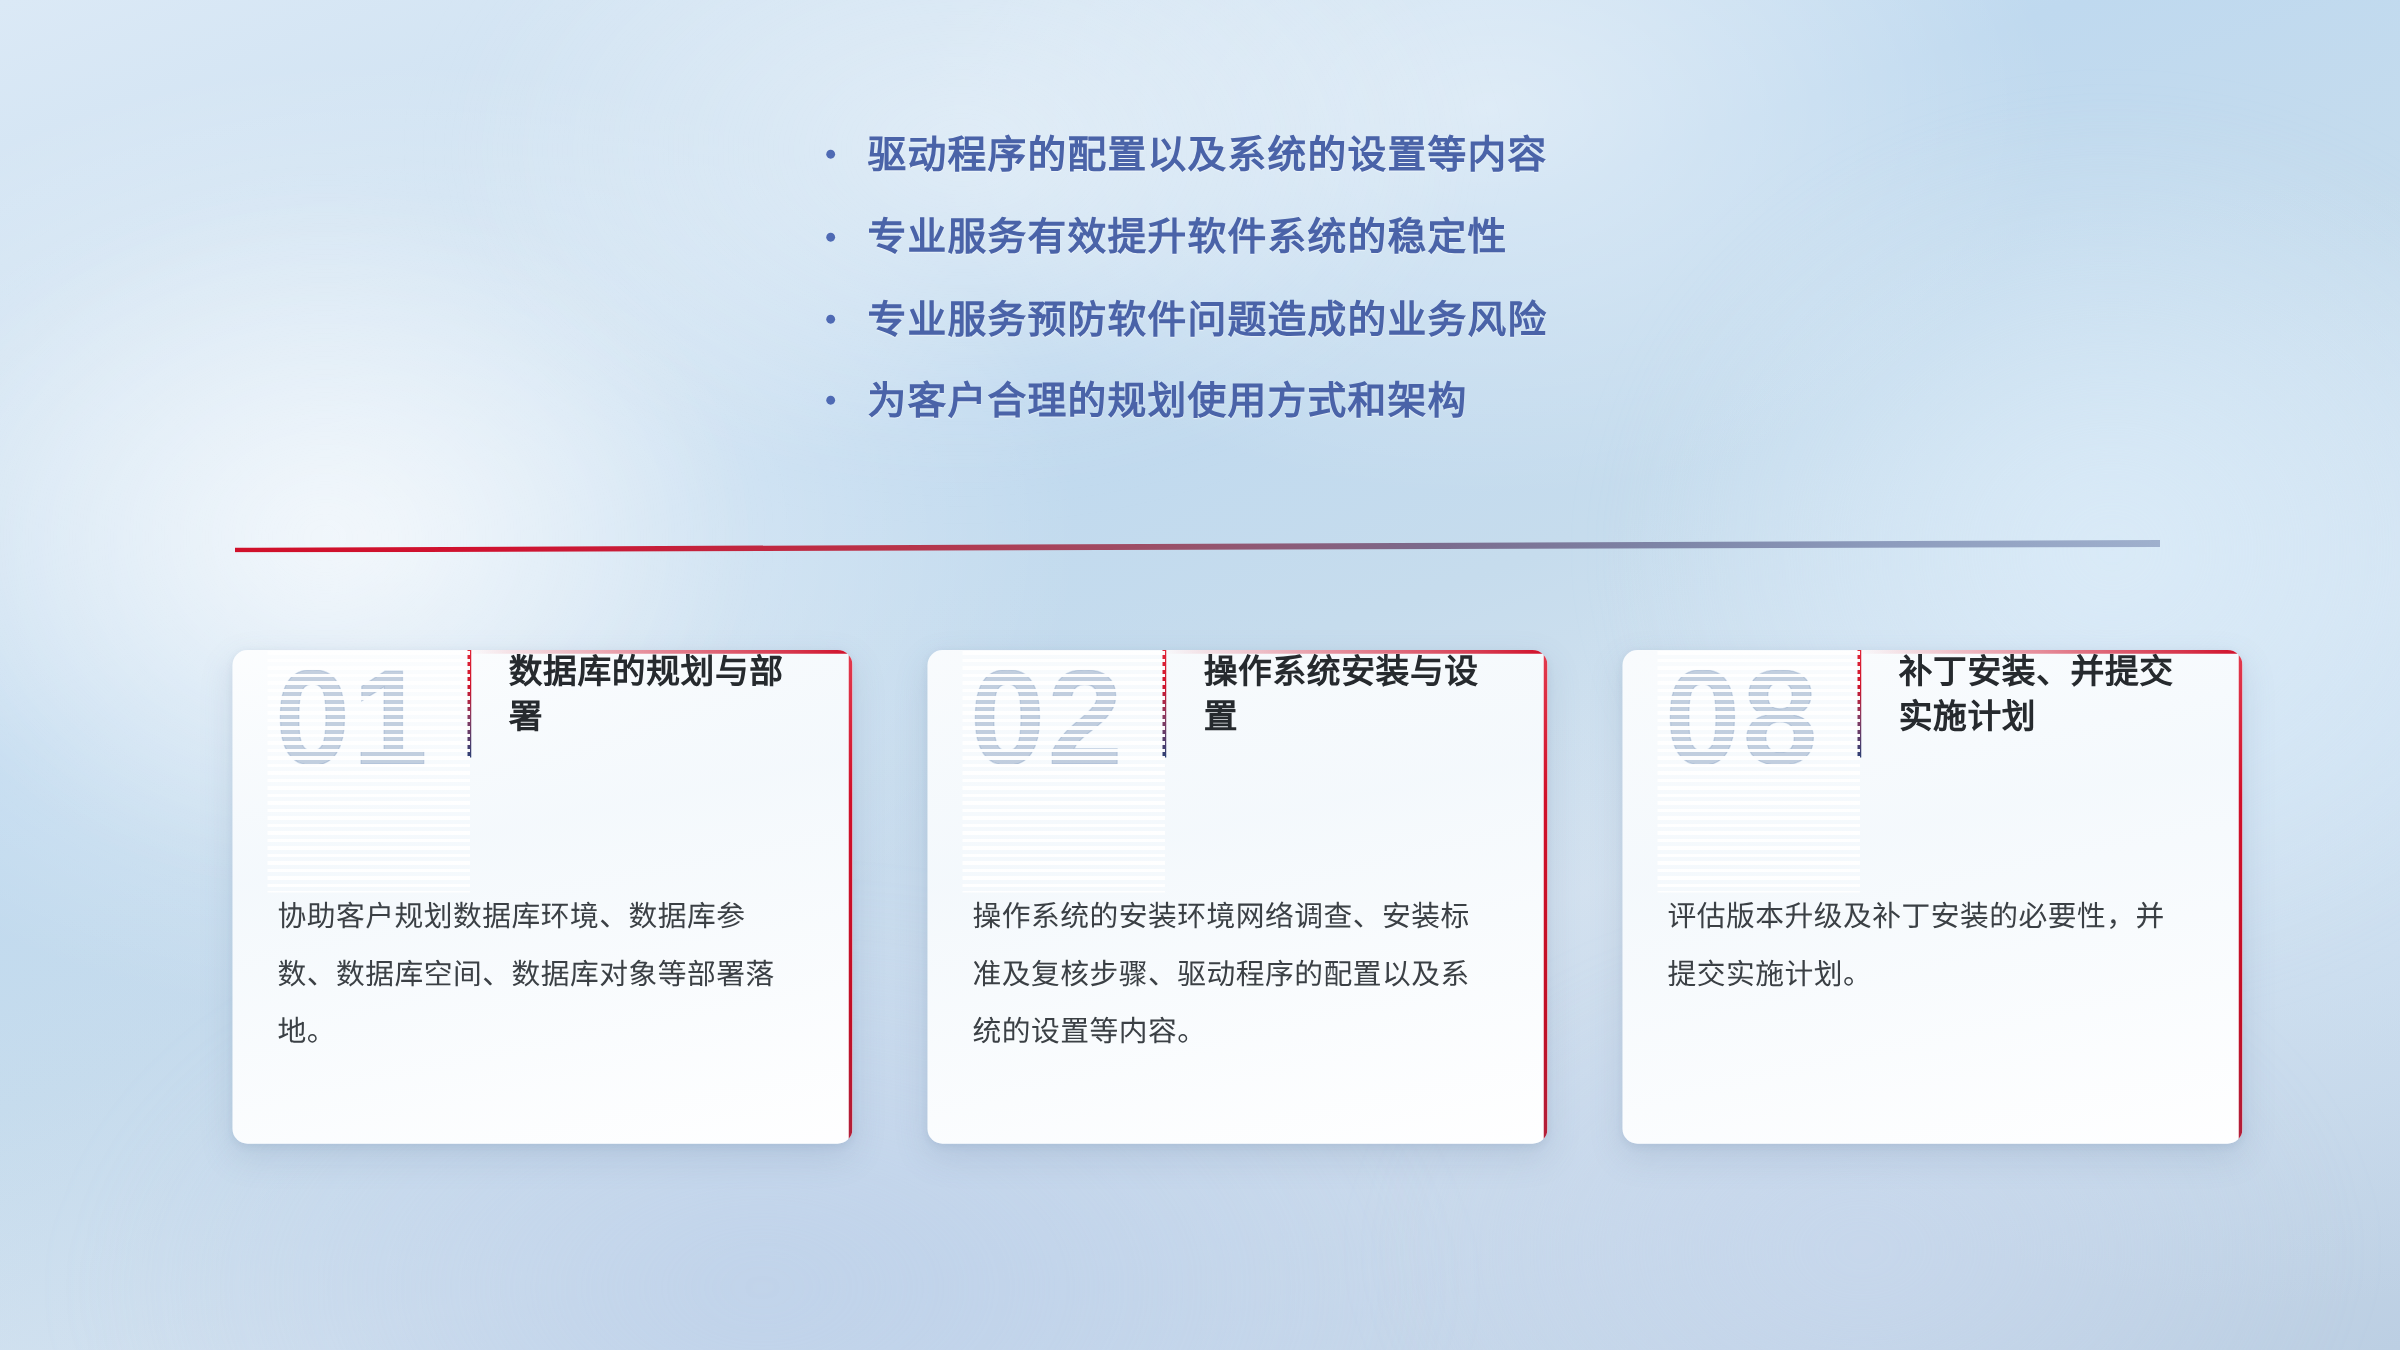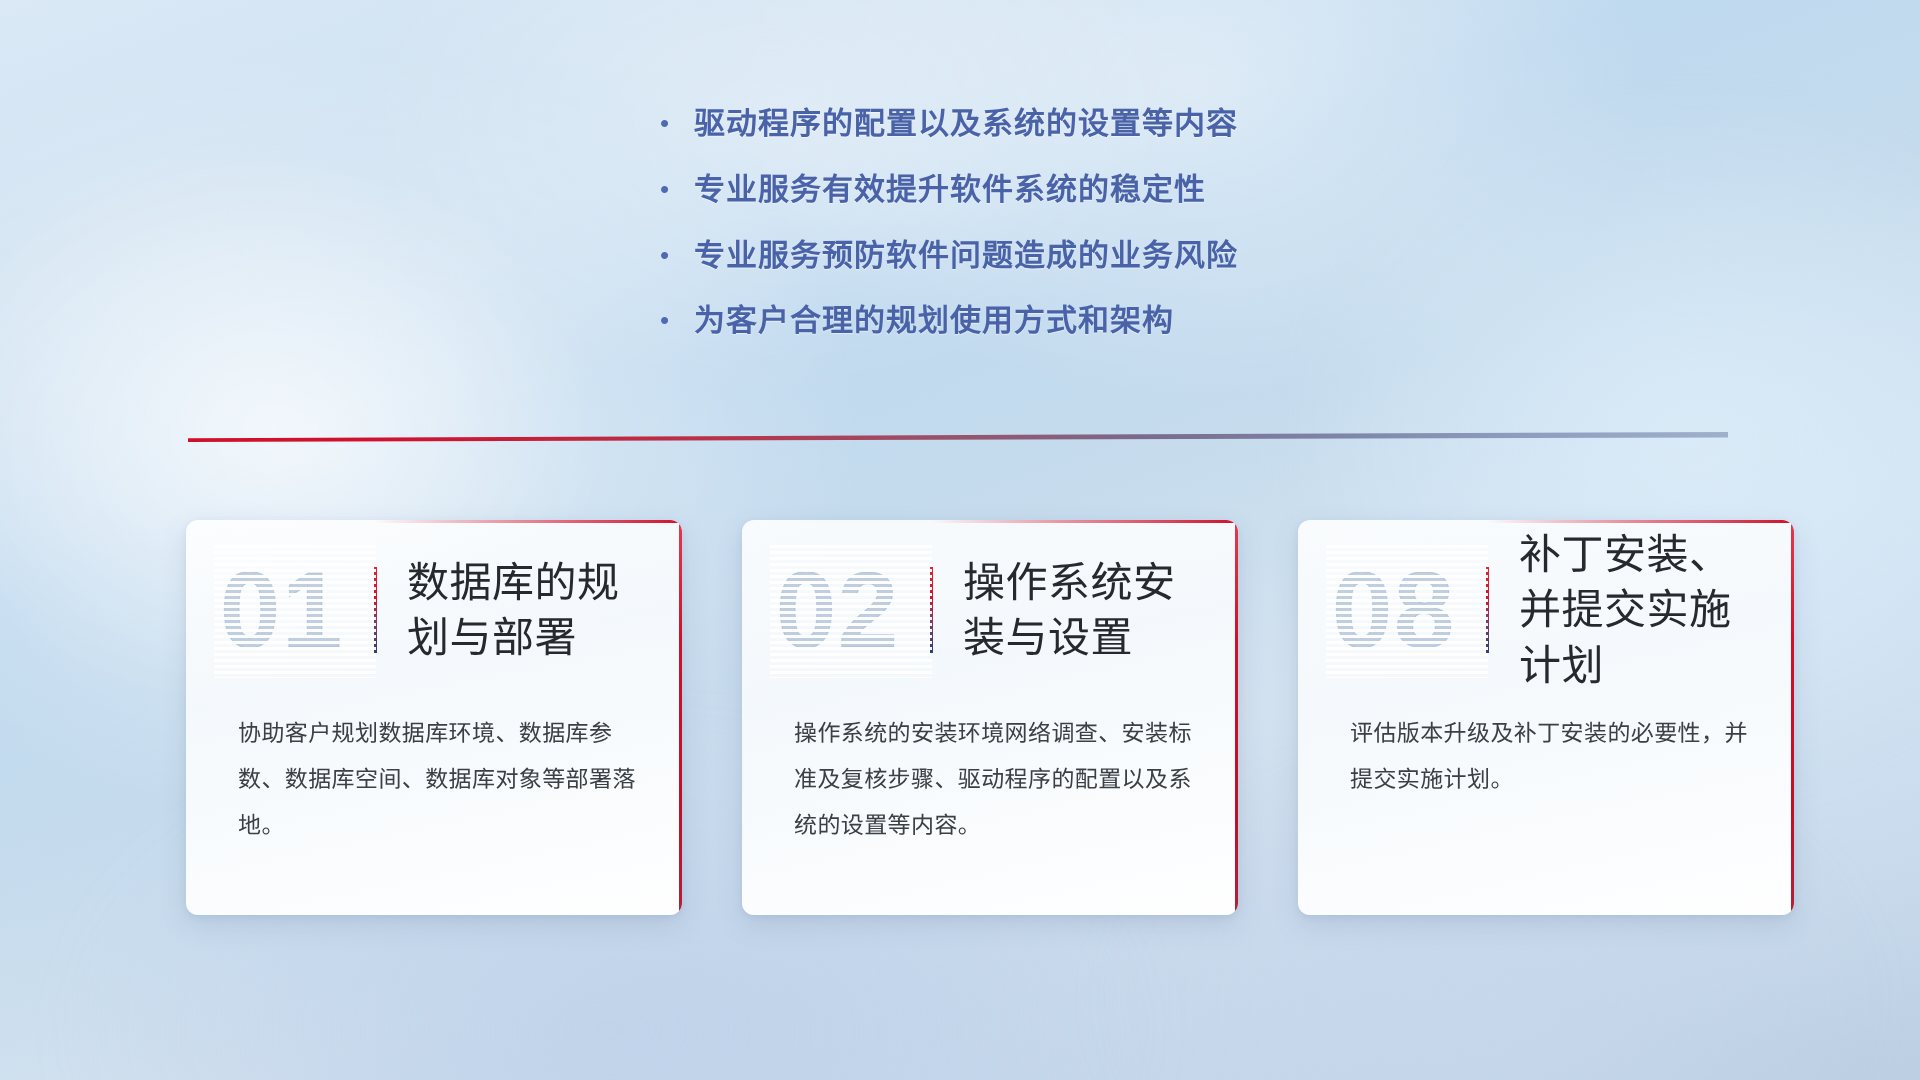--- a/index.html
+++ b/index.html
@@ -152,21 +152,20 @@
     top: 0;
     height: 3px;
     width: 62%;
     background: linear-gradient(90deg, rgba(208,16,42,0) 0%, rgba(208,16,42,0.35) 35%, #d0102a 100%);
   }
 
   .card-head {
     position: relative;
     height: 180px;
     display: flex;
-    align-items: center;
     padding-left: 34px;
   }
 
   
   .card-num {
     position: relative;
     flex: 0 0 150px;
     font-size: 108px;
     font-weight: 700;
     letter-spacing: 2px;
@@ -191,30 +190,30 @@
   .card-rule {
     flex: 0 0 3px;
     width: 3px;
     height: 86px;
     margin: 0 30px 0 4px;
     background: linear-gradient(180deg, #e02437 0%, #cf142c 34%, #8a3a60 62%, #2d3f74 100%);
   }
 
   .card-title {
     flex: 1 1 auto;
-    font-size: 42px;
-    font-weight: 400;
+    font-size: 27px;
+    font-weight: 700;
     line-height: 1.32;
     color: #262a2e;
     letter-spacing: 0.5px;
     padding-right: 28px;
   }
 
   .card-body {
-    padding: 10px 40px 0 52px;
+    padding: 10px 40px 0 36px;
     font-size: 23px;
     line-height: 2.0;
     color: #3b4045;
     letter-spacing: 0.4px;
   }
 </style>
 </head>
 <body>
 
 <div id="slide">

